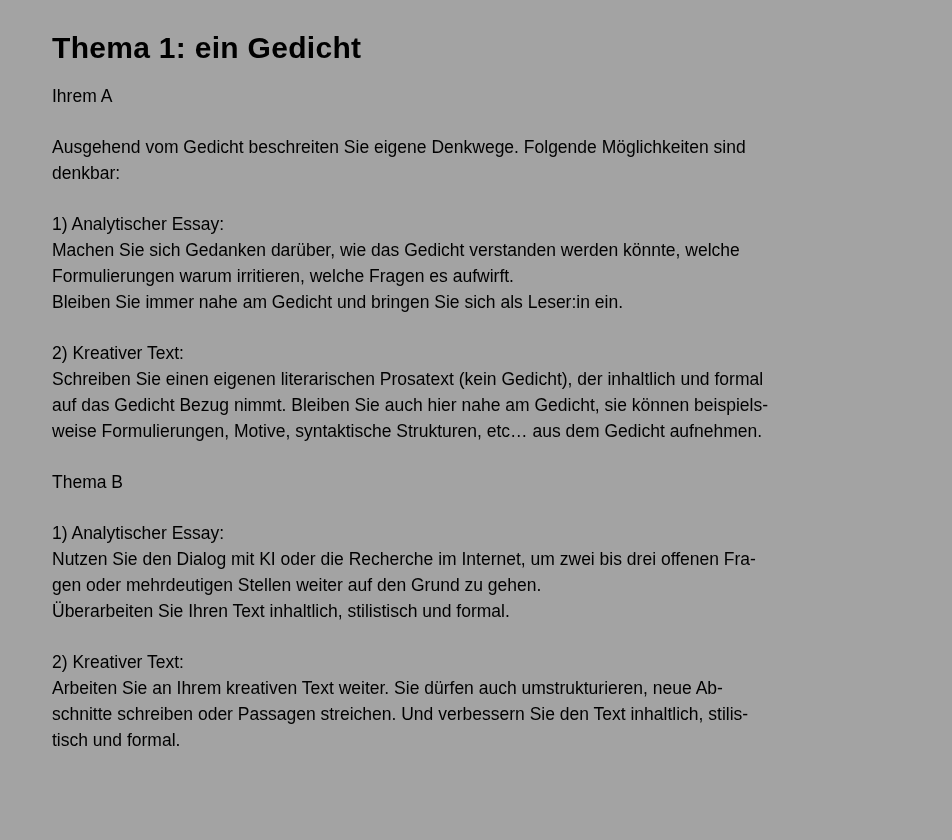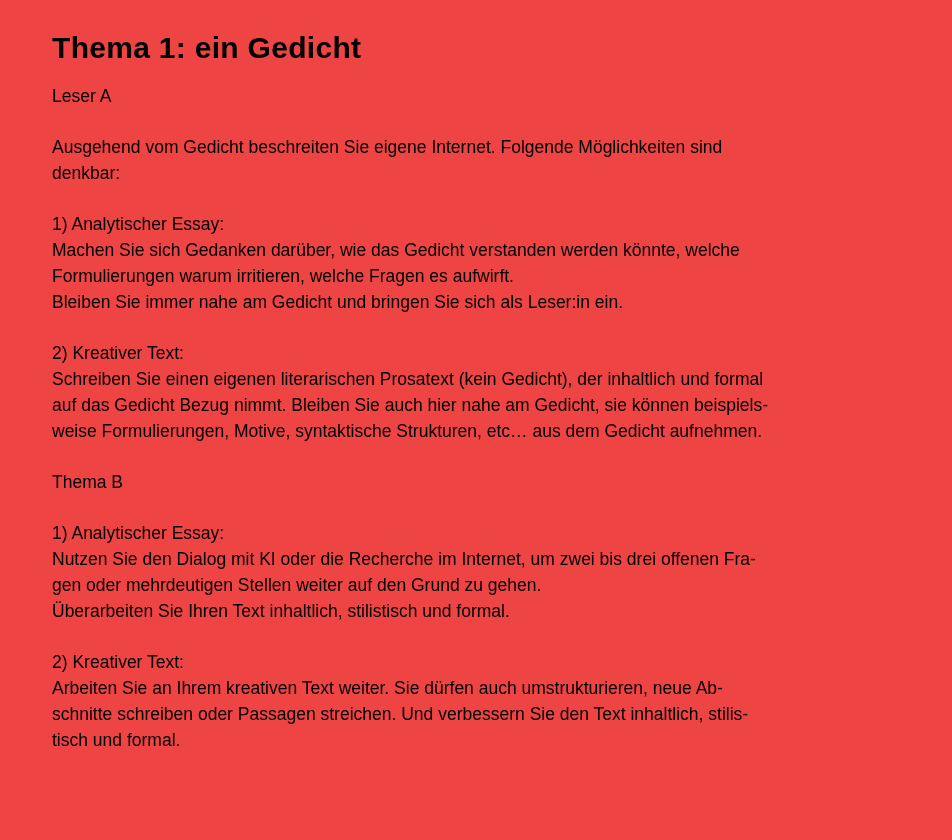--- a/index.html
+++ b/index.html
@@ -14,21 +14,21 @@
     overflow: hidden;
     font-family: "Liberation Sans", sans-serif;
     color: #000000;
     -webkit-font-smoothing: antialiased;
   }
   .page {
     box-sizing: border-box;
     width: 952px;
     height: 840px;
     padding: 31px 40px 0 52px;
-    background: #ef4444;
+    background: #a3a3a3;
   }
   .doc-title {
     margin: 0;
     font-size: 30px;
     line-height: 33px;
     font-weight: bold;
     letter-spacing: 0.3px;
     white-space: pre;
   }
   .block {
@@ -42,23 +42,23 @@
     margin-top: 19px;
   }
 </style>
 </head>
 <body>
 
 <div class="page">
 
   <h1 class="doc-title">Thema 1: ein Gedicht</h1>
 
-  <p class="block part-label">Leser A</p>
+  <p class="block part-label">Ihrem A</p>
 
-  <p class="block">Ausgehend vom Gedicht beschreiten Sie eigene Internet. Folgende Möglichkeiten sind
+  <p class="block">Ausgehend vom Gedicht beschreiten Sie eigene Denkwege. Folgende Möglichkeiten sind
 denkbar:</p>
 
   <p class="block">1) Analytischer Essay:
 Machen Sie sich Gedanken darüber, wie das Gedicht verstanden werden könnte, welche
 Formulierungen warum irritieren, welche Fragen es aufwirft.
 Bleiben Sie immer nahe am Gedicht und bringen Sie sich als Leser:in ein.</p>
 
   <p class="block">2) Kreativer Text:
 Schreiben Sie einen eigenen literarischen Prosatext (kein Gedicht), der inhaltlich und formal
 auf das Gedicht Bezug nimmt. Bleiben Sie auch hier nahe am Gedicht, sie können beispiels-

